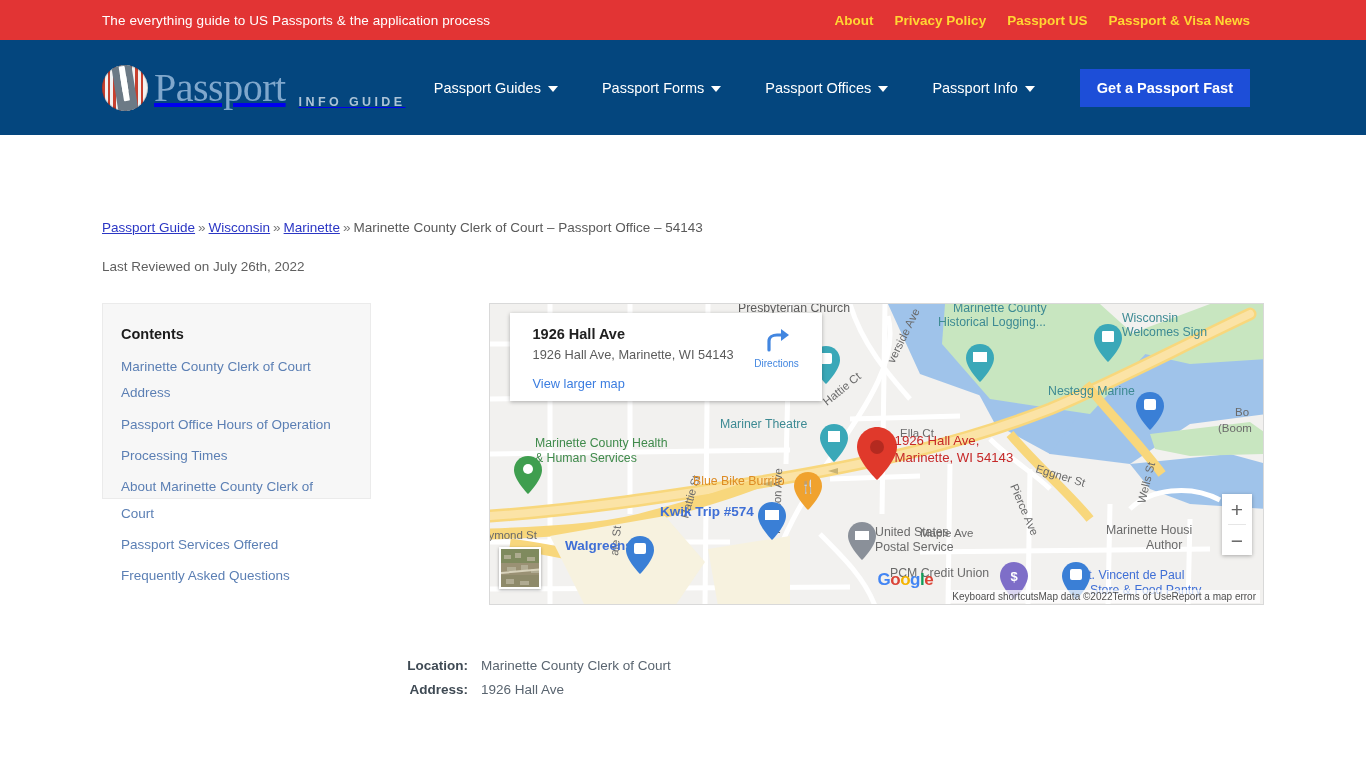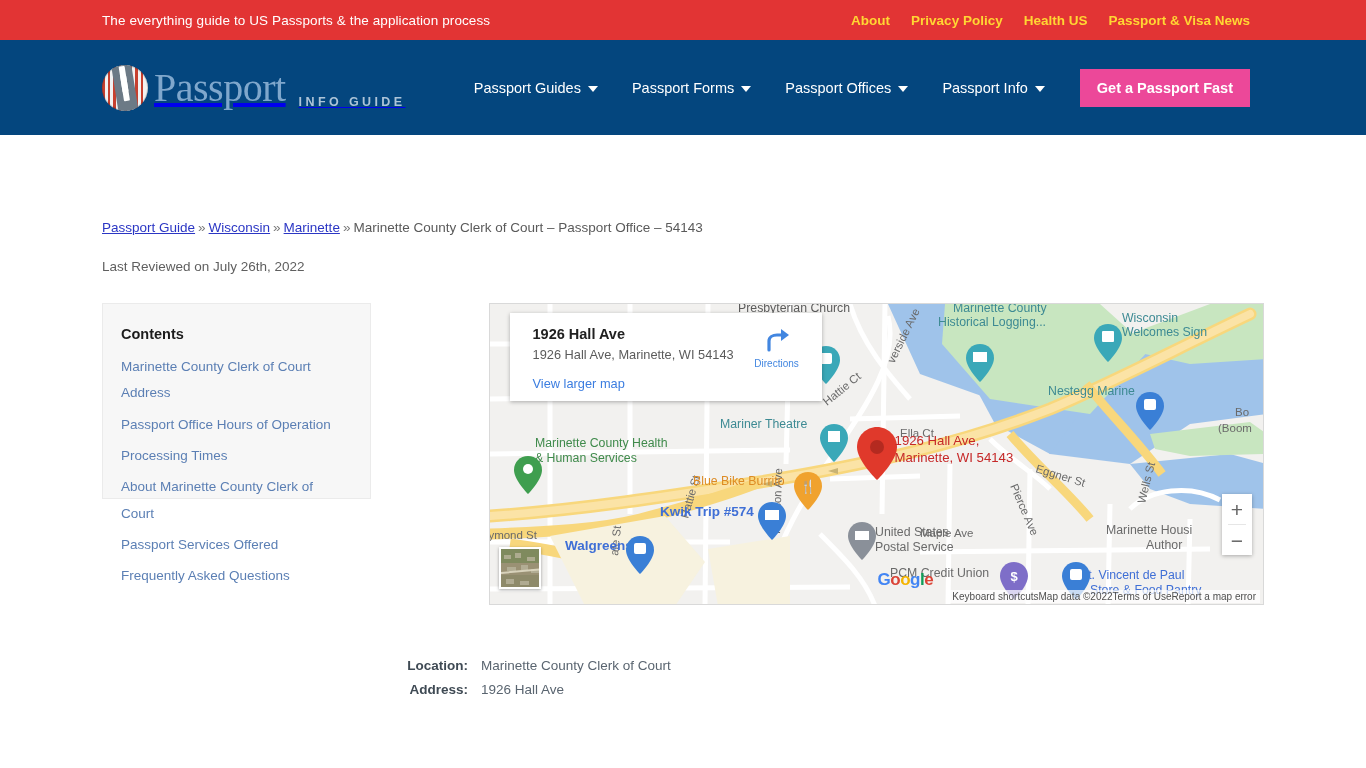--- a/index.html
+++ b/index.html
@@ -84,42 +84,42 @@
   .brand-sub {
     color: #adc4d8;
     font-size: 12.5px;
     letter-spacing: 3.4px;
     font-weight: 700;
     padding-left: 7px;
     padding-bottom: 2px;
     align-self: flex-end;
   }
 
-  .mainnav { display: flex; align-items: center; gap: 0; }
+  .mainnav { display: flex; align-items: center; gap: 10px; }
   .navitem {
     color: #ffffff;
     font-size: 14.5px;
     padding: 0 17px;
     display: flex;
     align-items: center;
     gap: 7px;
     text-decoration: none;
     white-space: nowrap;
   }
   .caret {
     display: inline-block;
     width: 0; height: 0;
     border-left: 5px solid transparent;
     border-right: 5px solid transparent;
     border-top: 6px solid #ffffff;
     position: relative; top: 1px;
   }
   .cta {
     margin-left: 18px;
-    background: #ec4899;
+    background: #1d4ed8;
     color: #ffffff;
     font-size: 14.5px;
     font-weight: 700;
     padding: 11px 17px;
     text-decoration: none;
     white-space: nowrap;
   }
 
   
   .content { padding: 0 102px; }
@@ -292,21 +292,21 @@
   .info-value { color: #5a6570; }
 </style>
 </head>
 <body>
 
 <div class="topbar">
   <div class="topbar-tagline">The everything guide to US Passports &amp; the application process</div>
   <div class="topbar-links">
     <a href="#">About</a>
     <a href="#">Privacy Policy</a>
-    <a href="#">Health US</a>
+    <a href="#">Passport US</a>
     <a href="#">Passport &amp; Visa News</a>
   </div>
 </div>
 
 <div class="header">
   <a href="#" class="brand">
     <span class="brand-emblem"></span>
     <span class="brand-word">Passport</span>
     <span class="brand-sub">INFO GUIDE</span>
   </a>

